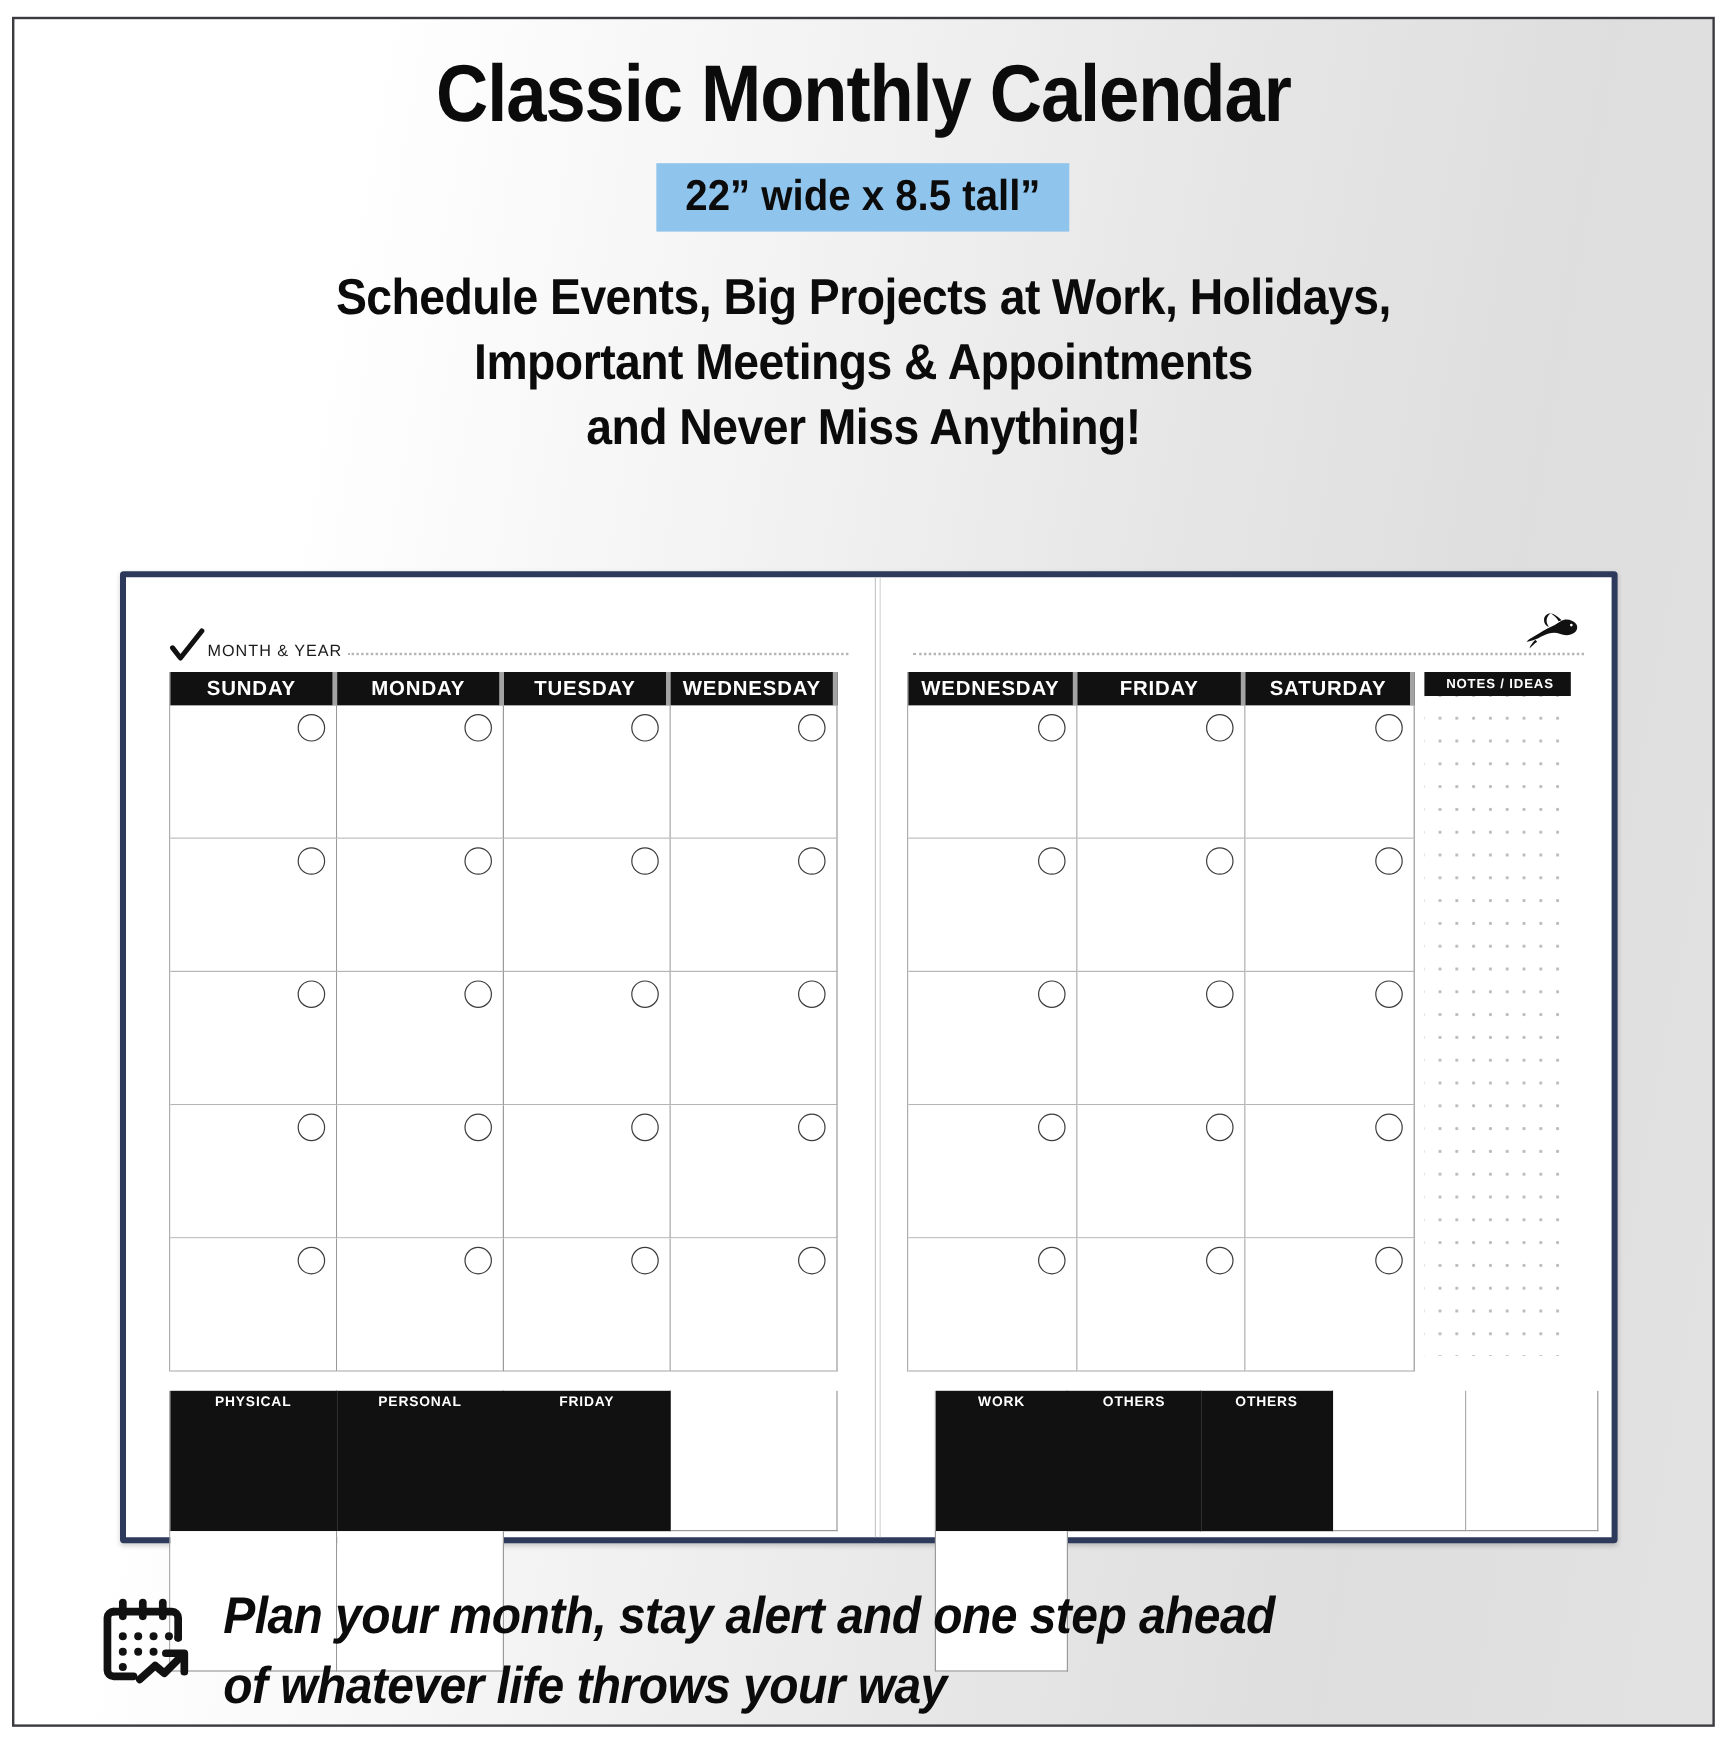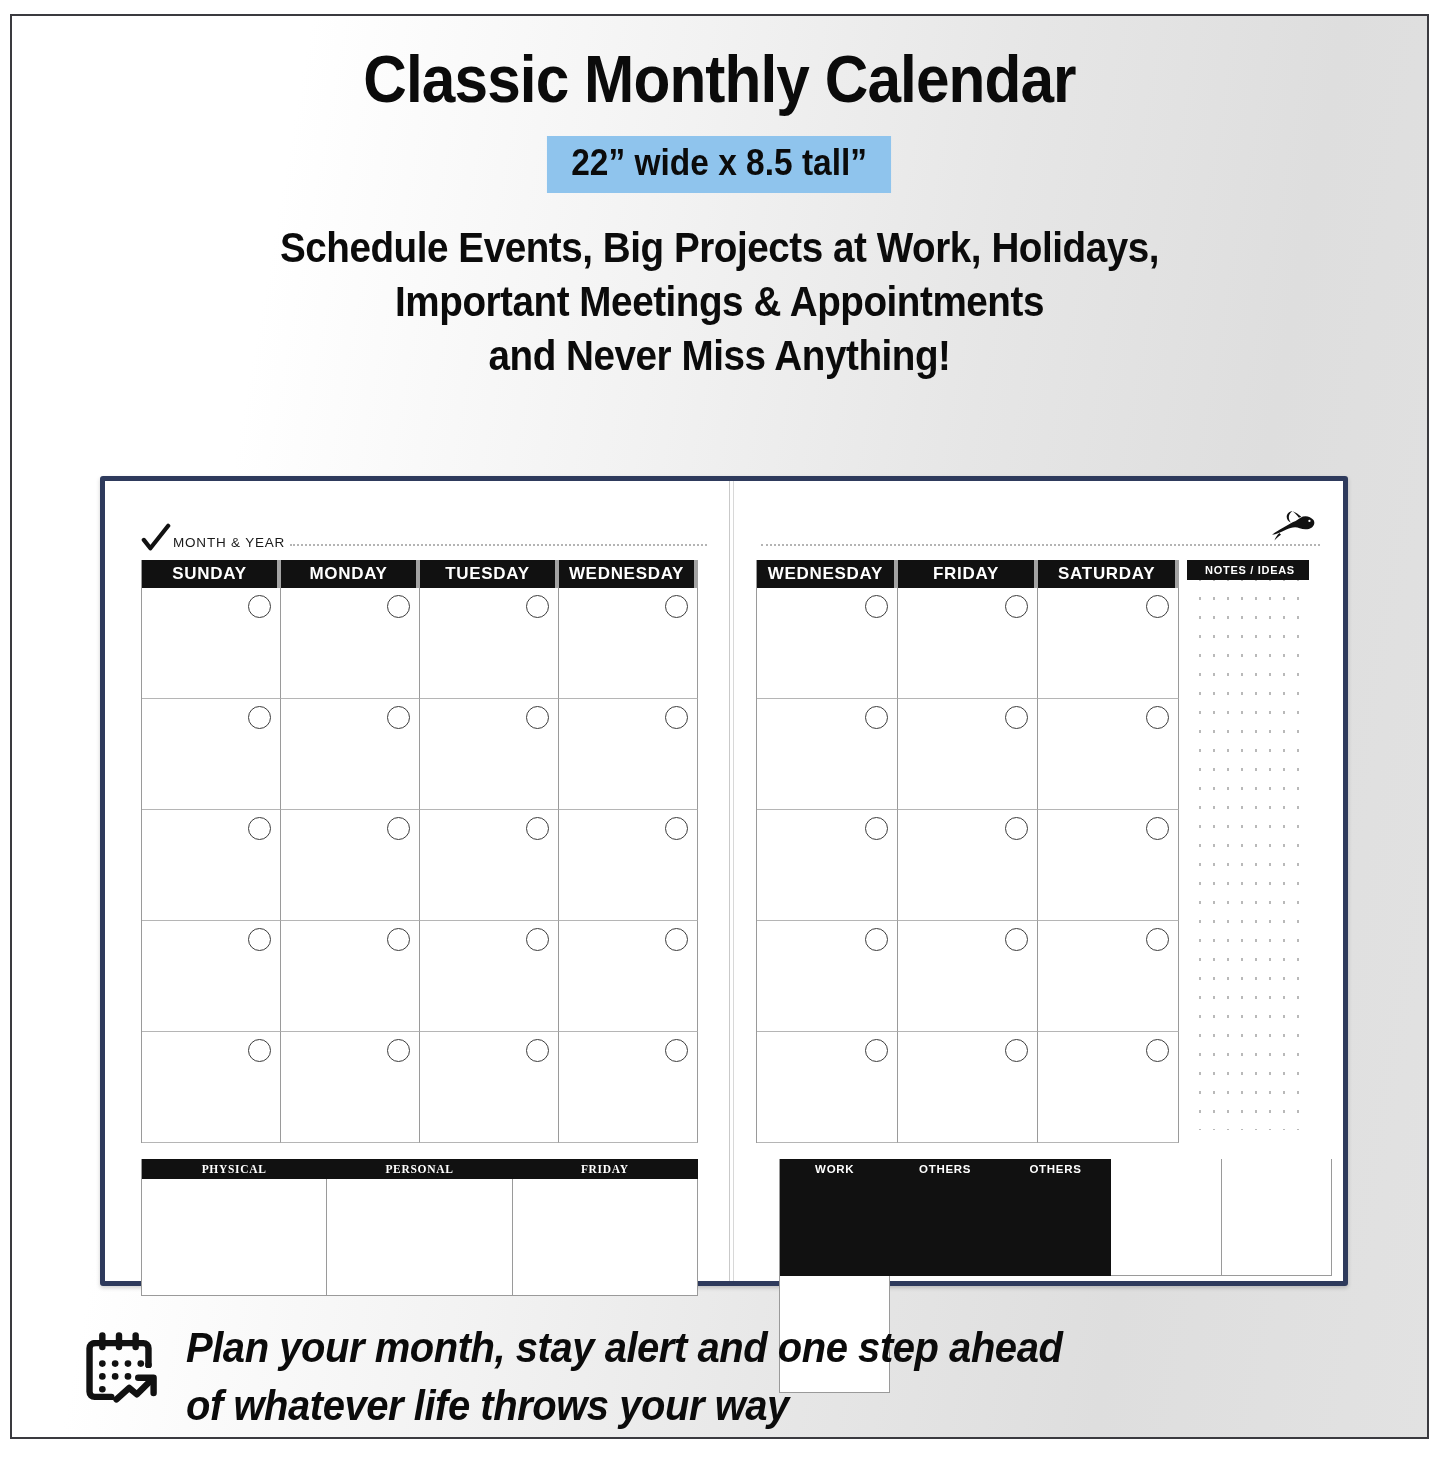--- a/index.html
+++ b/index.html
@@ -201,21 +201,21 @@
     background-size: 14px 19px;
     background-position: 6px 9px;
   }
 
   
   .cat-wrap { margin-top: 16px; }
   .cat-grid {
     display: grid;
     border-left: 1px solid #9a9a9a;
   }
-  .left-cat  { grid-template-columns: repeat(3, 1fr); width: 556px; font-family: Liberation Serif, serif; }
+  .left-cat  { grid-template-columns: repeat(4, 1fr); width: 556px; }
   .right-cat { grid-template-columns: repeat(5, 1fr); width: 552px; margin-left: 23px; }
 
   .cat-head {
     background: #111111;
     color: #ffffff;
     font-size: 11.5px;
     font-weight: bold;
     letter-spacing: 0.7px;
     text-align: center;
     padding: 4px 0 4px 0;

